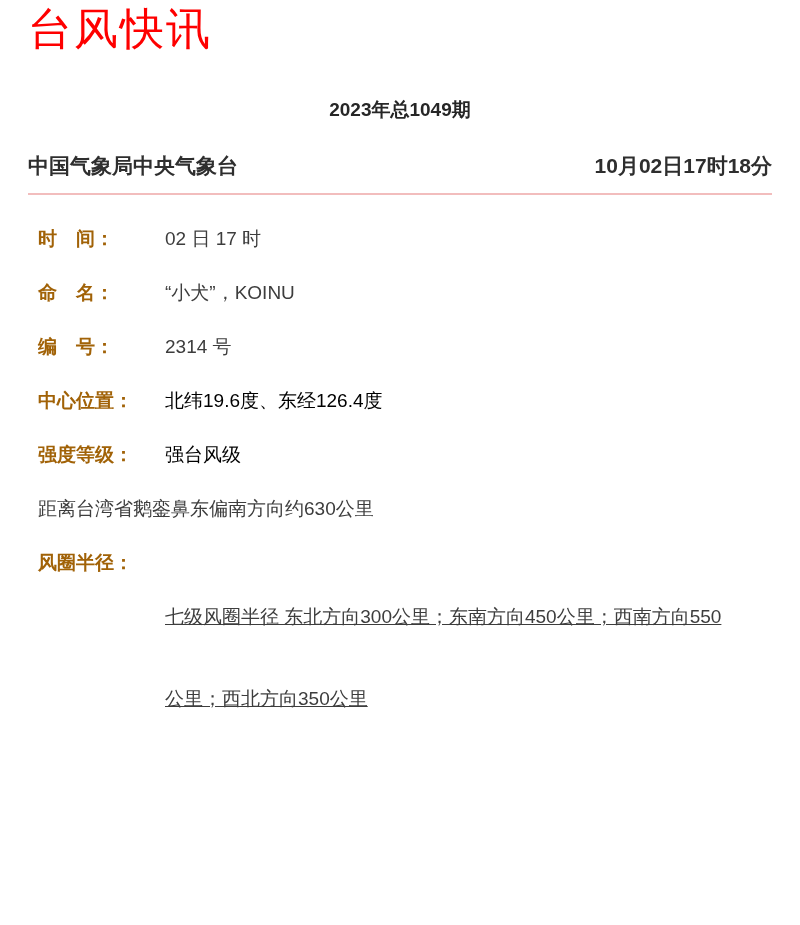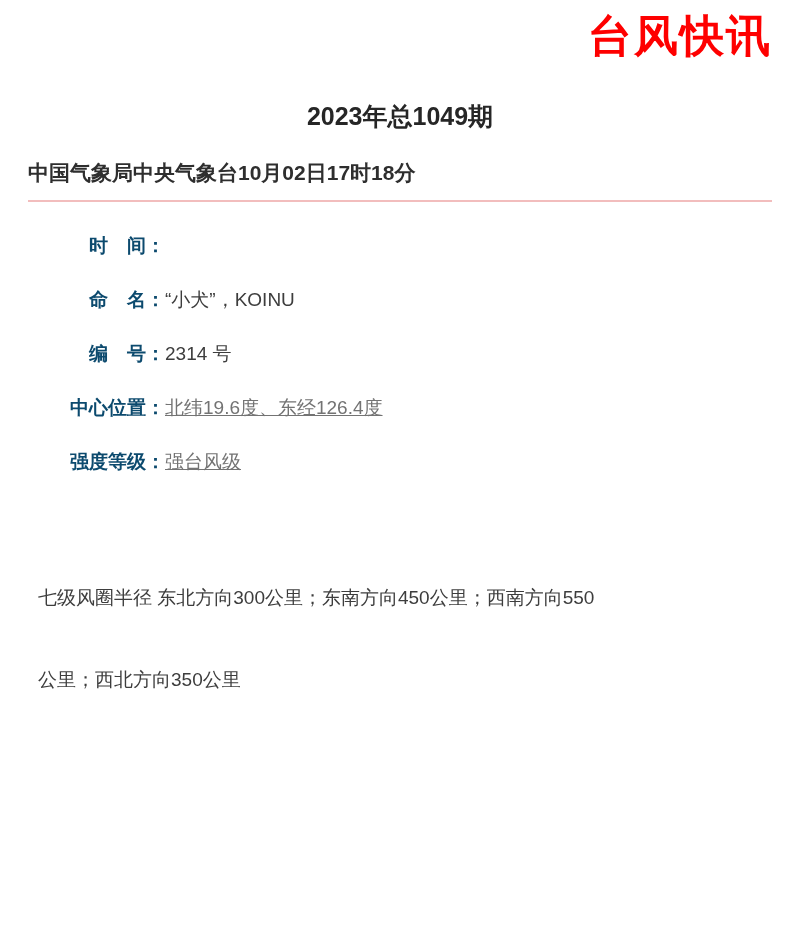--- a/index.html
+++ b/index.html
@@ -4,39 +4,40 @@
 <style>
   html, body { margin: 0; padding: 0; background: #ffffff; }
   body {
     width: 800px; height: 925px;
     font-family: "Liberation Sans", "DejaVu Sans", sans-serif;
     color: #222; overflow: hidden;
   }
   .page { padding: 0 28px; box-sizing: border-box; }
 
   .title {
-    margin-top: 12px;
-    text-align: right;
+    margin-top: 5px;
+    text-align: left;
     font-size: 44px;
-    font-weight: 700;
+    font-weight: 400;
     letter-spacing: 2px;
     color: #fe0000;
     line-height: 48px;
   }
   .issue {
     margin-top: 45px;
     text-align: center;
-    font-size: 25px;
+    font-size: 19px;
     font-weight: 600;
     color: #262626;
     line-height: 23px;
   }
   .header-row {
     margin-top: 33px;
     display: flex;
+    justify-content: space-between;
     align-items: baseline;
     font-size: 21px;
     font-weight: 700;
     color: #2e2e2e;
     line-height: 24px;
   }
   .divider {
     margin-top: 15px;
     border: none;
     border-top: 2px solid #f2bdbd;
@@ -48,31 +49,30 @@
     display: flex;
     align-items: flex-start;
     margin-bottom: 28px;
     font-size: 19px;
     line-height: 26px;
   }
   .field-row.tight { margin-bottom: 16px; }
   .field-label {
     flex: 0 0 127px;
     font-weight: 700;
-    color: #0c4a6e;
+    color: #a16207;
     white-space: pre-wrap;
-    text-align: right;
   }
   .field-value {
     flex: 1;
     color: #3d3d3d;
     white-space: pre-wrap;
   }
-  .field-value.red { color: #737373; font-weight: 500; text-decoration: underline; }
-  .field-value .line { line-height: 30px; }
+  .field-value.red { color: #000000; font-weight: 500; }
+  .field-value .line { line-height: 30px; text-decoration: underline; }
 </style>
 </head>
 <body>
 
 <div class="page">
 
   <div class="title">台风快讯</div>
 
   <div class="issue">2023年总1049期</div>
 
@@ -80,20 +80,21 @@
     <span>中国气象局中央气象台</span>
     <span>10月02日17时18分</span>
   </div>
 
   <hr class="divider">
 
   <div class="field-list">
 
     <div class="field-row">
       <span class="field-label">时　间：</span>
+      <span class="field-value">02 日 17 时</span>
     </div>
 
     <div class="field-row">
       <span class="field-label">命　名：</span>
       <span class="field-value">“小犬”，KOINU</span>
     </div>
 
     <div class="field-row">
       <span class="field-label">编　号：</span>
       <span class="field-value">2314 号</span>
@@ -105,23 +106,25 @@
     </div>
 
     <div class="field-row">
       <span class="field-label">强度等级：</span>
       <span class="field-value red">强台风级</span>
     </div>
 
 
 
     <div class="field-row">
+      <span class="field-value">距离台湾省鹅銮鼻东偏南方向约630公里</span>
     </div>
 
     <div class="field-row tight">
+      <span class="field-label">风圈半径：</span>
       <span class="field-value">
         <div class="line">七级风圈半径 东北方向300公里；东南方向450公里；西南方向550</div>
         <div class="line">公里；西北方向350公里</div>
         
         
         
       </span>
     </div>
 
   </div>

